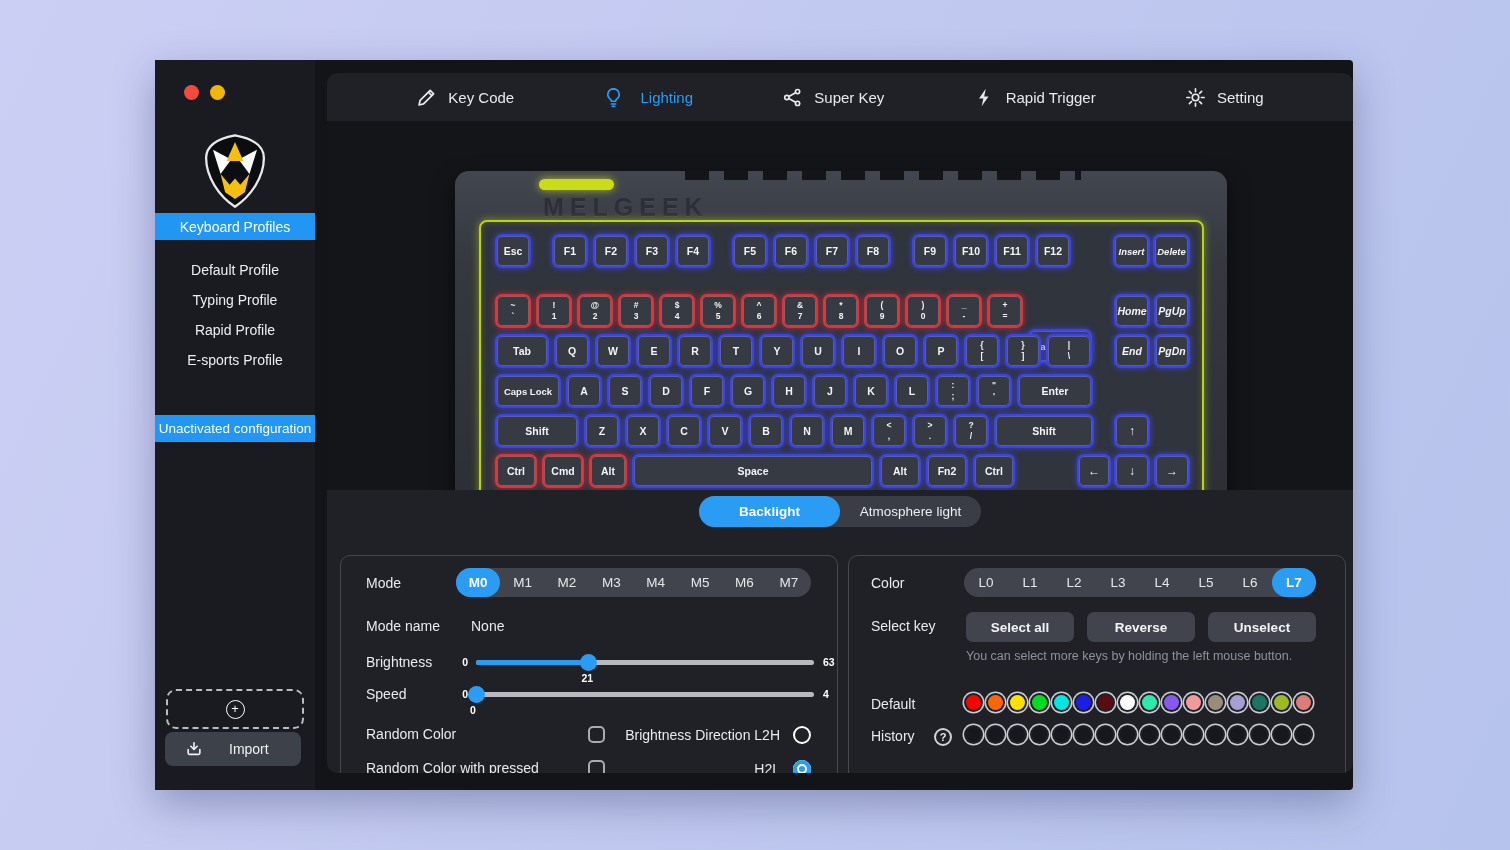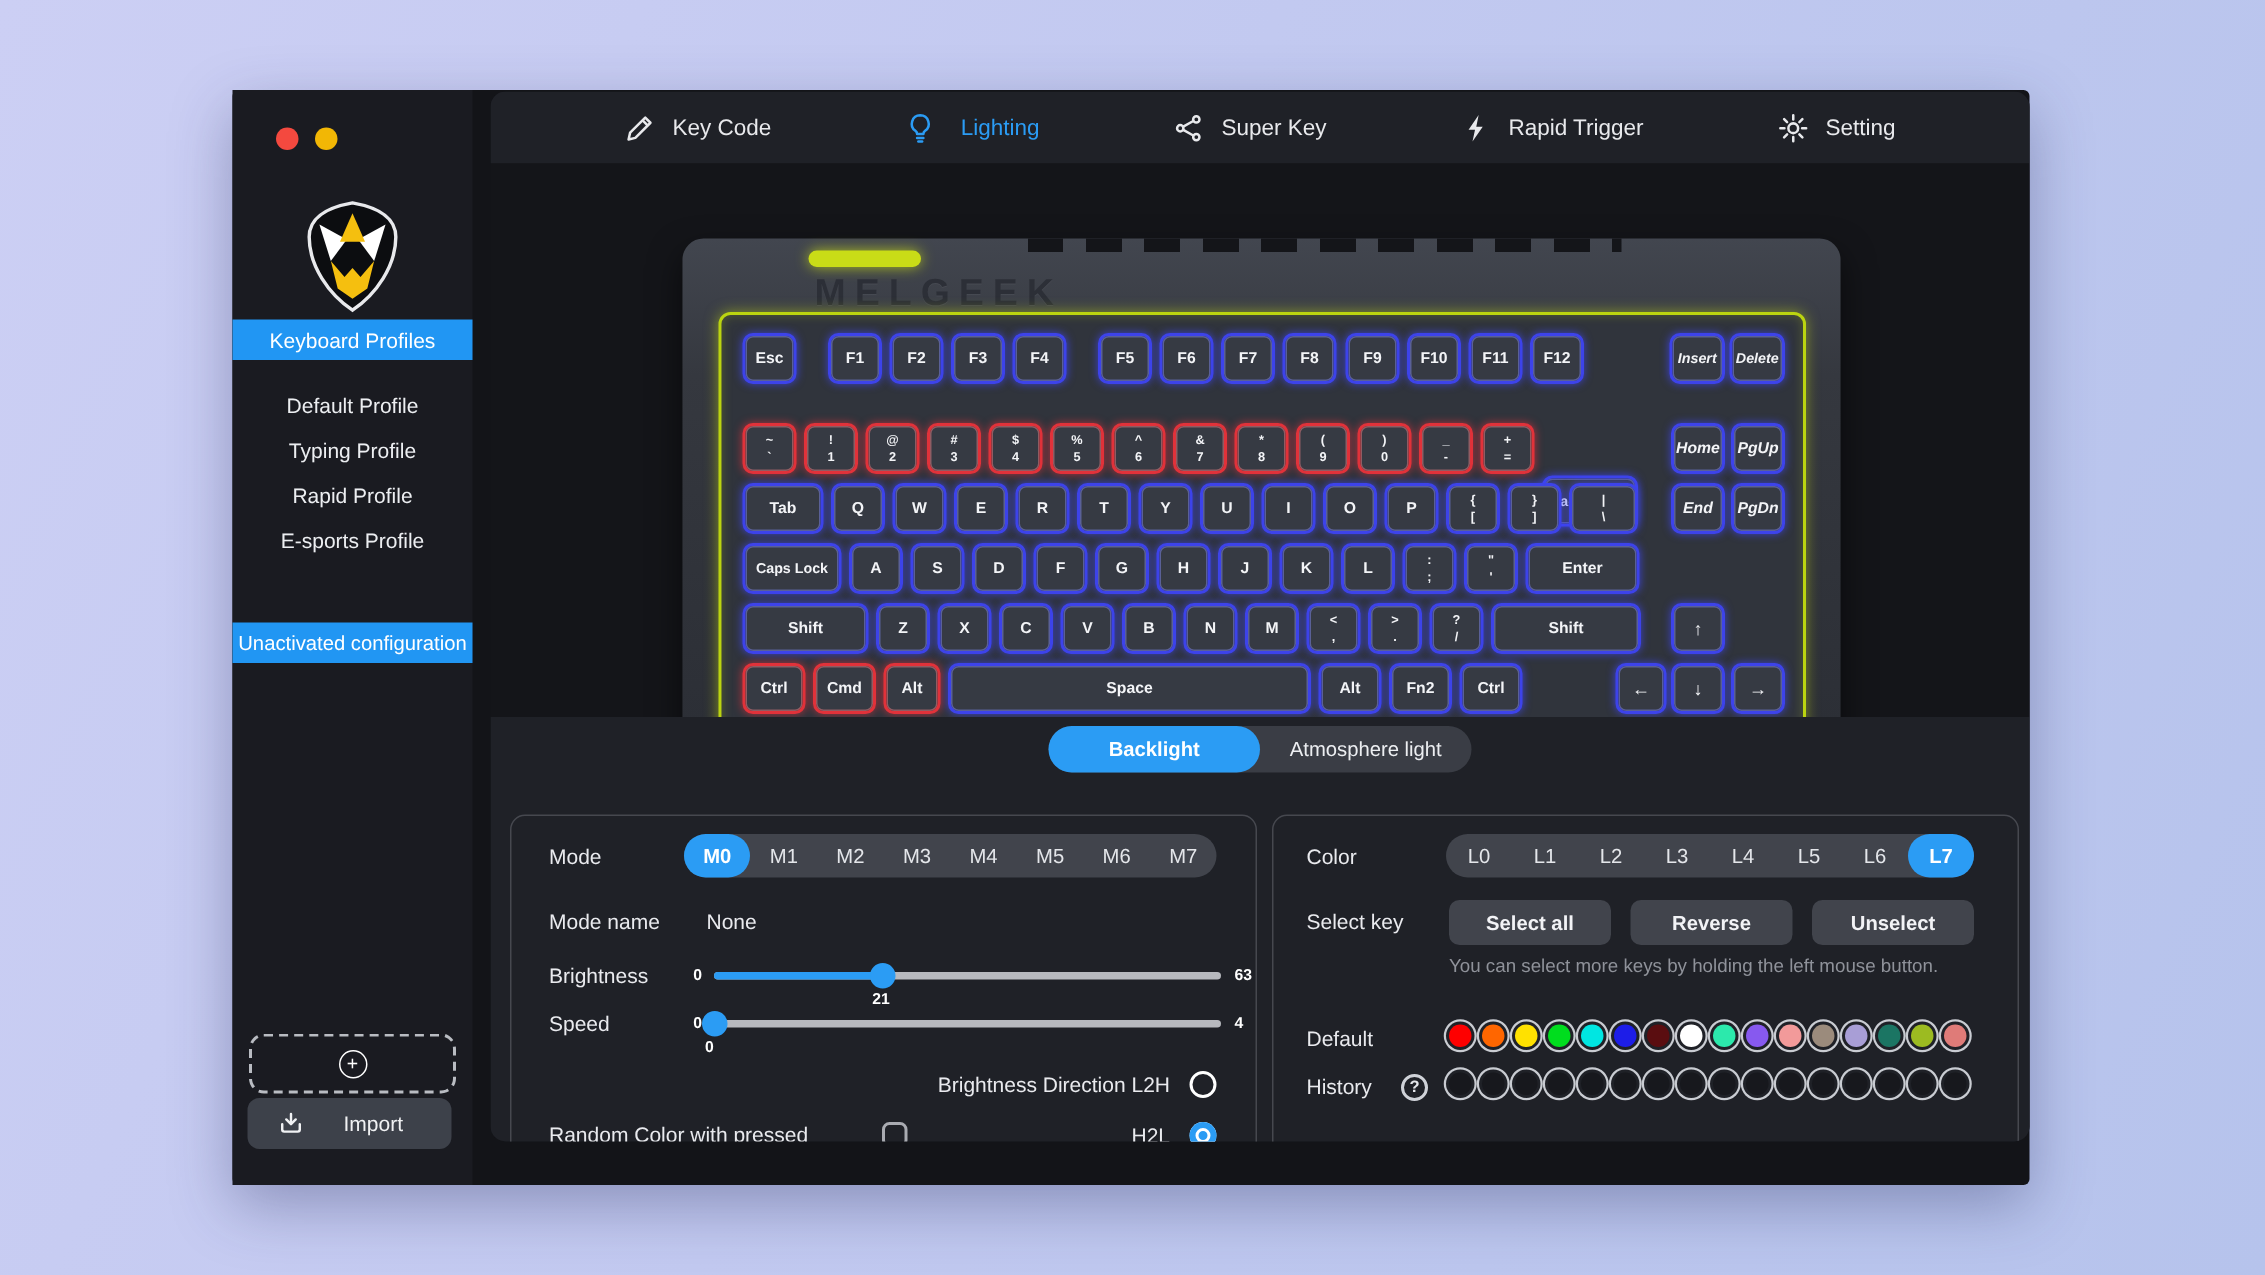--- a/index.html
+++ b/index.html
@@ -22,21 +22,21 @@
   .profile-item{height:30px;display:flex;align-items:center;justify-content:center;
     color:#eceef1;font-size:14px;cursor:default;}
   #add-profile{position:absolute;left:11px;top:629px;width:134px;height:36px;
     border:2px dashed #b9bcc2;border-radius:10px;display:flex;align-items:center;justify-content:center;}
   #add-profile .plus{width:17px;height:17px;border:1.5px solid #fff;border-radius:50%;
     color:#fff;font-size:13px;line-height:16px;text-align:center;}
   #import-btn{position:absolute;left:10px;top:672px;width:136px;height:34px;background:#3d414a;
     border:none;border-radius:8px;color:#f0f1f3;font-size:14px;font-family:inherit;
     display:flex;align-items:center;gap:26px;padding:0 0 0 20px;cursor:pointer;}
   
-  #content{position:absolute;left:172px;top:1px;width:1026px;height:700px;border-radius:10px;
+  #content{position:absolute;left:172px;top:13px;width:1026px;height:700px;border-radius:10px;
     overflow:hidden;background:#141519;}
   #navbar{position:absolute;left:0;top:0;width:1026px;height:48px;background:#1f2127;
     display:flex;align-items:center;justify-content:space-evenly;}
   .tab{display:flex;align-items:center;gap:11px;color:#e8e9ec;font-size:15px;cursor:pointer;}
   .tab svg{width:21px;height:21px;stroke:#e8e9ec;fill:none;stroke-width:1.6;
     stroke-linecap:round;stroke-linejoin:round;}
   .tab.active{color:#2b9cf4;gap:16px;}
   .tab.active svg{stroke:#2b9cf4;}
   .tab .bolt{fill:#e8e9ec;stroke:none;}
   
@@ -201,21 +201,21 @@
               <div class="kb-row" style="top: 12px;">
                 <div class="key kblue" style="width: 36px;">Esc</div>
                 <div class="key kblue" style="width: 36px; margin-left: 16px;">F1</div>
                 <div class="key kblue" style="width: 36px;">F2</div>
                 <div class="key kblue" style="width: 36px;">F3</div>
                 <div class="key kblue" style="width: 36px;">F4</div>
                 <div class="key kblue" style="width: 36px; margin-left: 16px;">F5</div>
                 <div class="key kblue" style="width: 36px;">F6</div>
                 <div class="key kblue" style="width: 36px;">F7</div>
                 <div class="key kblue" style="width: 36px;">F8</div>
-                <div class="key kblue" style="width: 36px; margin-left: 1px;">F9</div>
+                <div class="key kblue" style="width: 36px; margin-left: 16px;">F9</div>
                 <div class="key kblue" style="width: 36px;">F10</div>
                 <div class="key kblue" style="width: 36px;">F11</div>
                 <div class="key kblue" style="width: 36px;">F12</div>
               </div>
               <div class="kb-row" style="top: 72px;">
                 <div class="key kred dual" style="width: 36px;">
                   <div class="kt">~</div>
                   <div class="kt">`</div>
                 </div>
                 <div class="key kred dual" style="width: 36px;">
@@ -397,20 +397,24 @@
           </div>
           <div class="prow" style="top:130px">
             <span class="plabel">Speed</span>
             <span class="smin">0</span>
             <div class="track" id="speed-track">
               <div class="fill" style="width: 0%;"></div>
               <div class="thumb" style="left: 0%;"></div>
               <div class="tval" style="left: 0%;">0</div>
             </div>
             <span class="smax">4</span>
+          </div>
+          <div class="prow" style="top:170px">
+            <span class="plabel" style="width:auto">Random Color</span>
+            <span class="checkbox cbpos" id="cb-random"></span>
           </div>
           <div class="dirrow" style="top:170px">
             <span class="dirlabel">Brightness Direction L2H</span>
             <span class="radio" id="radio-l2h"></span>
           </div>
           <div class="prow" style="top:204px">
             <span class="plabel" style="width:auto">Random Color with pressed</span>
             <span class="checkbox cbpos" id="cb-random-pressed"></span>
           </div>
           <div class="dirrow" style="top:204px">

